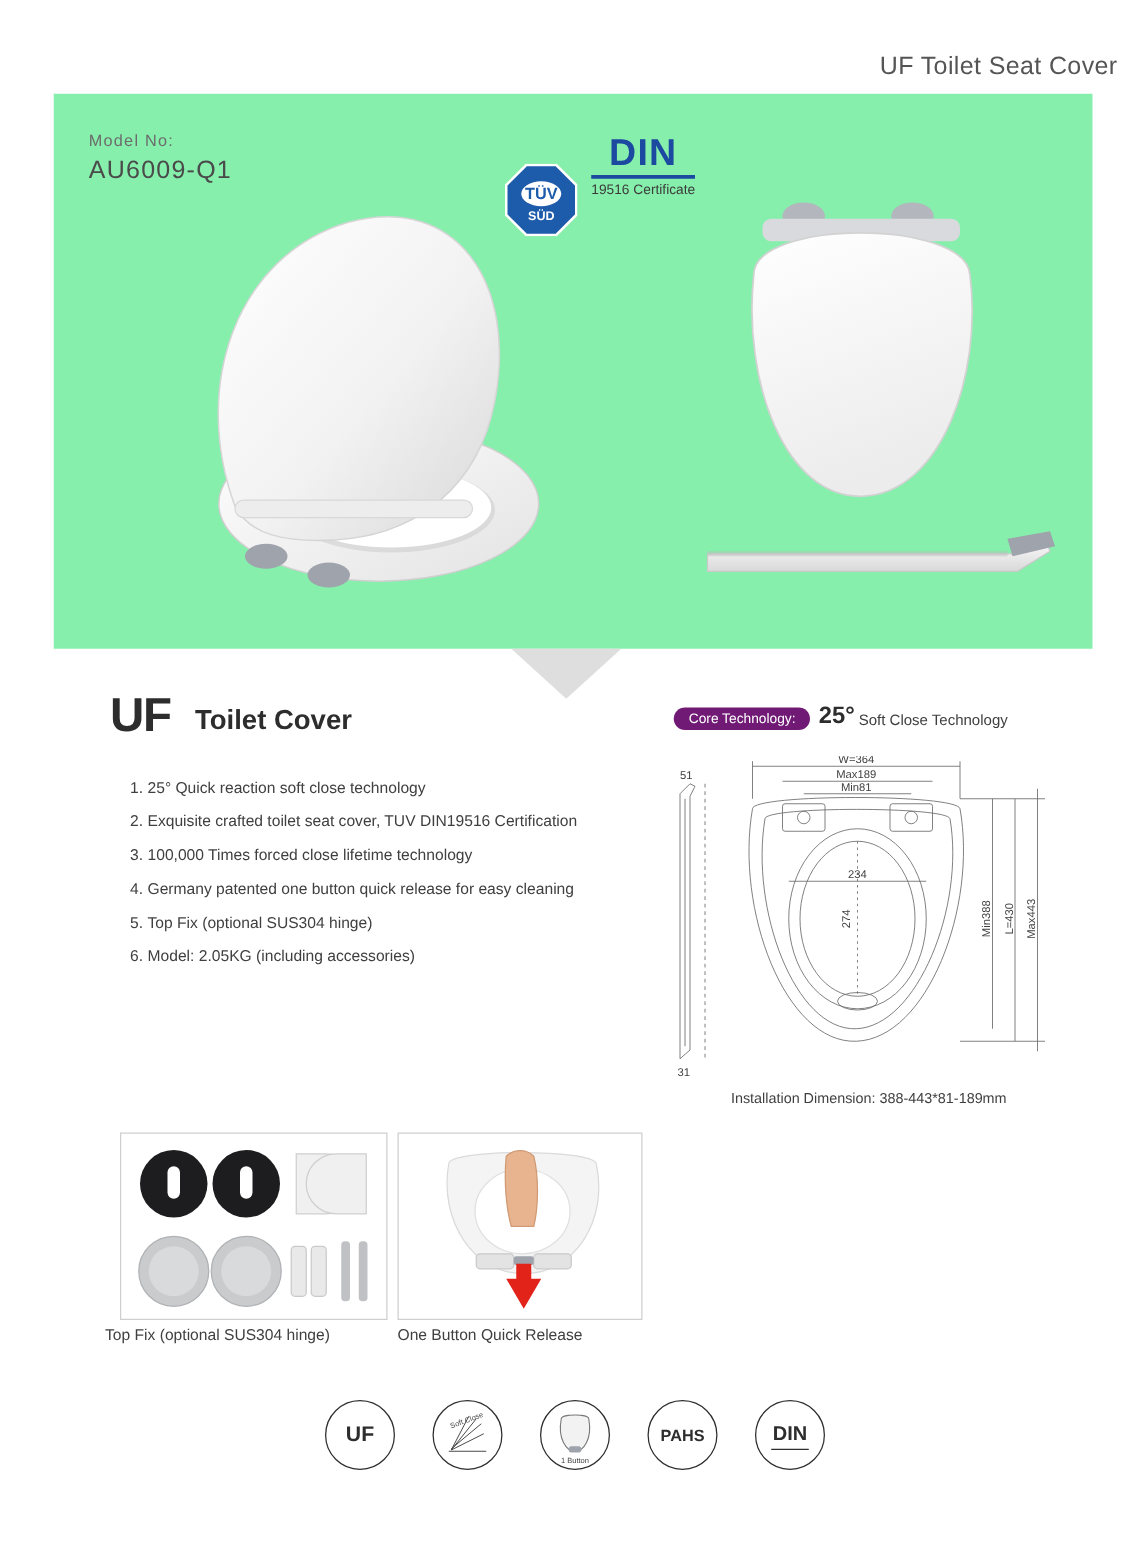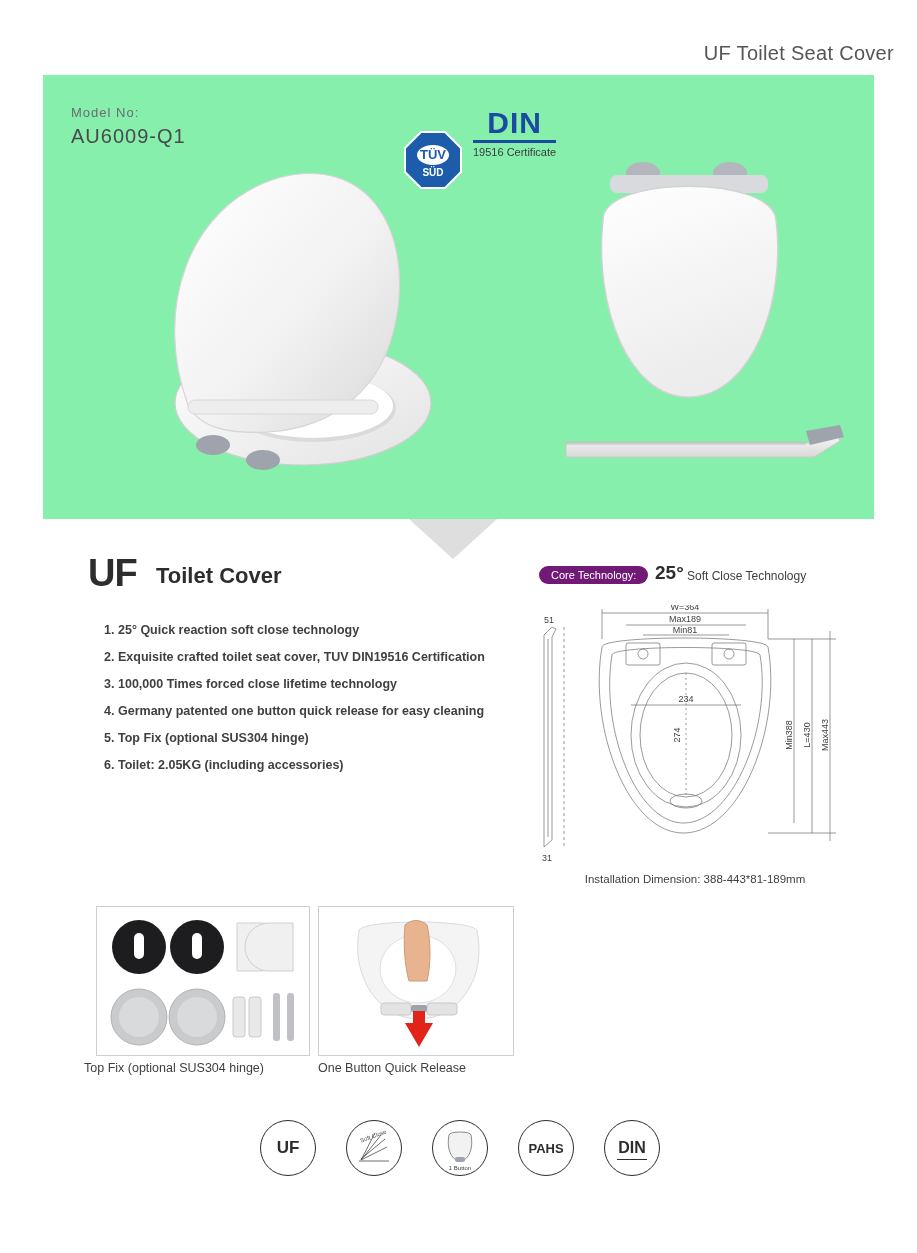--- a/index.html
+++ b/index.html
@@ -55,21 +55,21 @@
   .uf-big{
     position:absolute;left:88px;top:552px;font-size:38px;font-weight:bold;color:#2d2d2d;letter-spacing:-1px;
   }
   .uf-sub{
     position:absolute;left:156px;top:563px;font-size:22px;font-weight:bold;color:#2d2d2d;
   }
 
   
   .features{
     position:absolute;left:96px;top:618px;width:400px;
-    font-size:12.5px;line-height:25px;color:#3f3f3f;font-weight:bold;
+    font-size:12.5px;line-height:25px;color:#3f3f3f;
   }
   .features ol{margin:0;padding-left:22px;}
   .features li{margin-bottom:2px;}
 
   
   .core-pill{
     position:absolute;left:539px;top:566px;
     background:#701a75;color:#fff;font-size:11px;
     padding:3px 12px;border-radius:9px;
   }
@@ -205,21 +205,21 @@
   <div class="uf-big">UF</div>
   <div class="uf-sub">Toilet Cover</div>
 
   <div class="features">
     <ol>
       <li>25° Quick reaction soft close technology</li>
       <li>Exquisite crafted toilet seat cover, TUV DIN19516 Certification</li>
       <li>100,000 Times forced close lifetime technology</li>
       <li>Germany patented one button quick release for easy cleaning</li>
       <li>Top Fix (optional SUS304 hinge)</li>
-      <li>Toilet: 2.05KG  (including accessories)</li>
+      <li>Model: 2.05KG  (including accessories)</li>
     </ol>
   </div>
 
   <div class="core-pill">Core Technology:</div>
   <div class="core-deg">25°</div>
   <div class="core-text">Soft Close Technology</div>
 
   <div class="drawing">
     <svg viewBox="0 0 330 265" width="330" height="265">
       <g fill="none" stroke="#6f6f6f" stroke-width="0.7">

